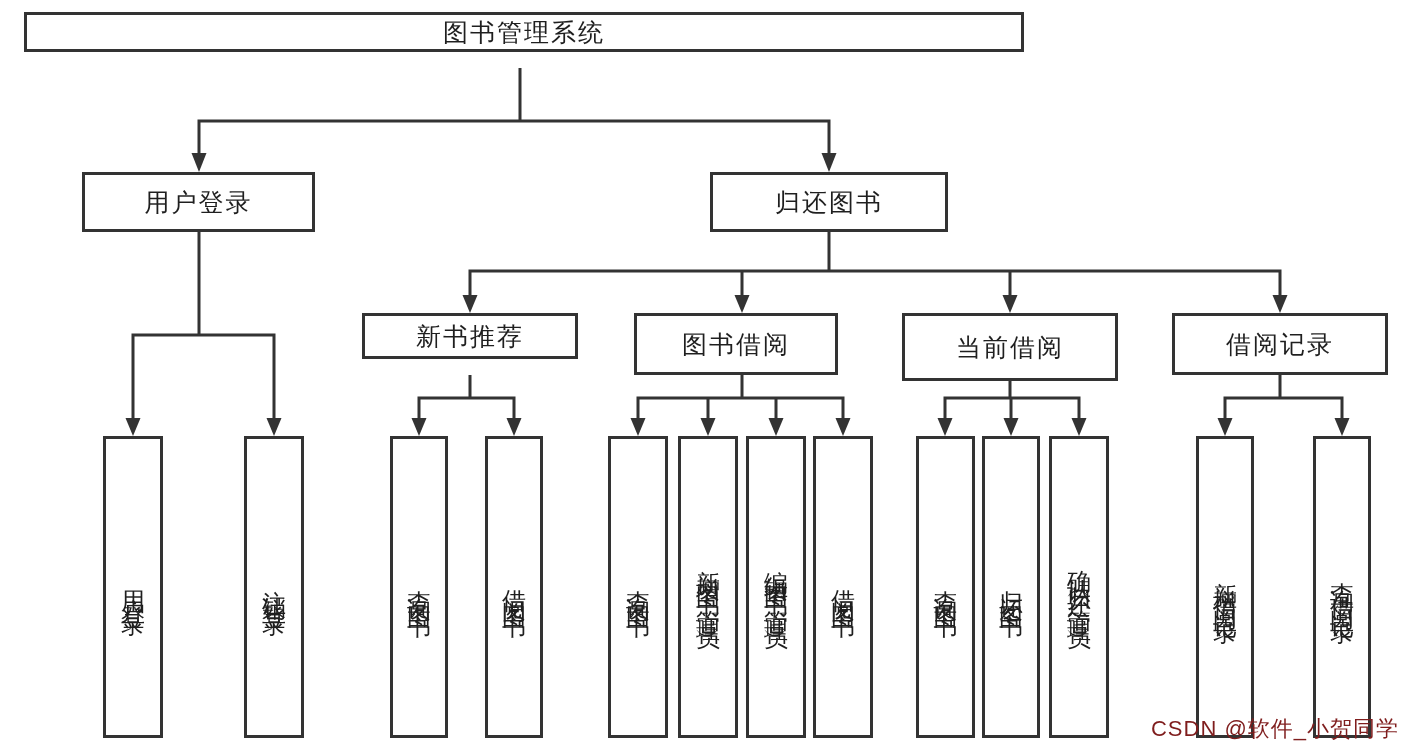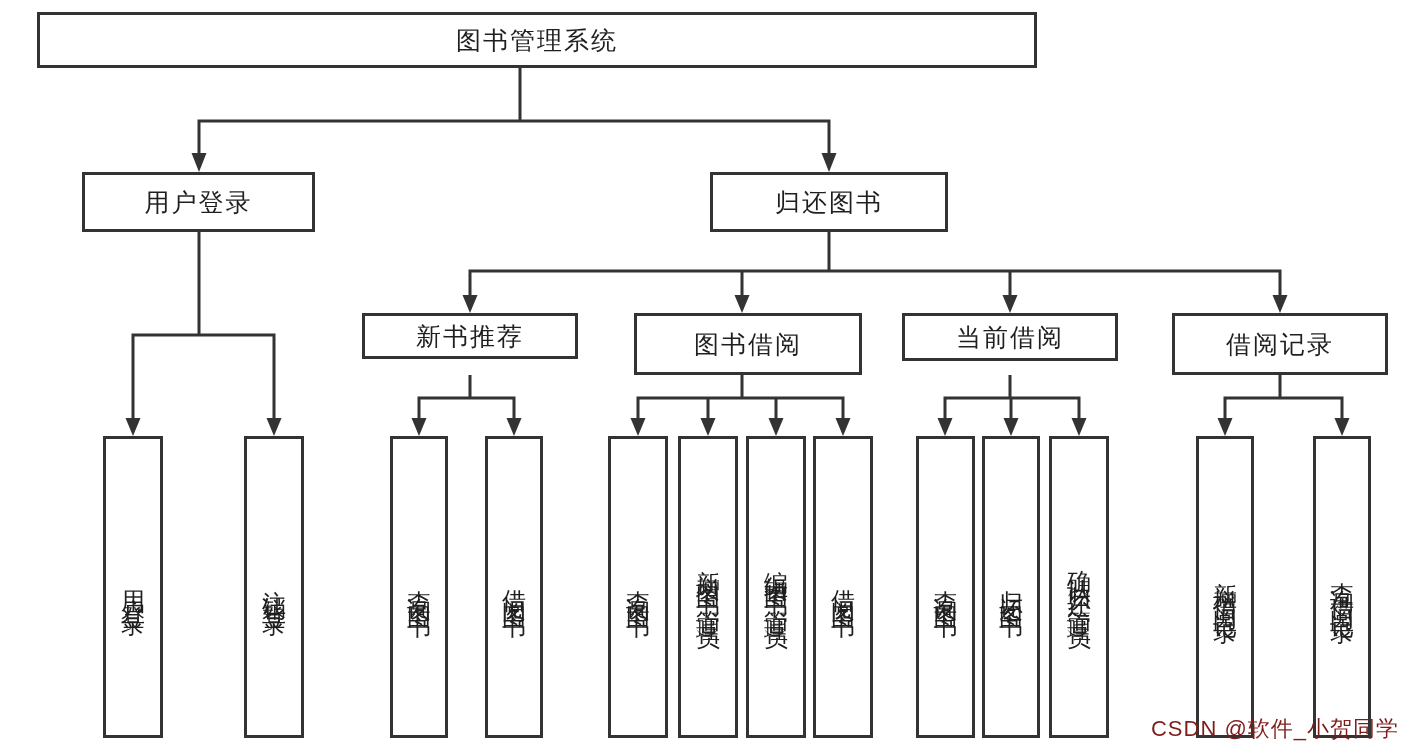--- a/index.html
+++ b/index.html
@@ -46,26 +46,26 @@
   .leaf { top: 436px; height: 302px; }
   .leaf .lbl {
     writing-mode: vertical-rl;
     text-orientation: mixed;
     font-size: 24px;
     letter-spacing: 8px;
     line-height: 1;
     white-space: nowrap;
   }
   
-  .n-root          { left: 37px;   top: 12px;  width: 1000px; height: 56px; }
+  .n-root          { left: 24px;   top: 12px;  width: 1000px; height: 40px; }
   .n-user-login    { left: 82px;   top: 172px; width: 233px;  height: 60px; }
   .n-book-mgmt     { left: 710px;  top: 172px; width: 238px;  height: 60px; }
   .n-new-book-rec  { left: 362px;  top: 313px; width: 216px;  height: 46px; }
-  .n-book-borrow   { left: 634px;  top: 313px; width: 228px;  height: 62px; }
-  .n-current-borrow{ left: 902px;  top: 313px; width: 216px;  height: 48px; }
+  .n-book-borrow   { left: 634px;  top: 313px; width: 204px;  height: 62px; }
+  .n-current-borrow{ left: 902px;  top: 313px; width: 216px;  height: 68px; }
   .n-borrow-record { left: 1172px; top: 313px; width: 216px;  height: 62px; }
   .n-a1 { left: 103px;  width: 60px; }
   .n-a2 { left: 244px;  width: 60px; }
   .n-b1 { left: 390px;  width: 58px; }
   .n-b2 { left: 485px;  width: 58px; }
   .n-c1 { left: 608px;  width: 60px; }
   .n-c2 { left: 678px;  width: 60px; }
   .n-c3 { left: 746px;  width: 60px; }
   .n-c4 { left: 813px;  width: 60px; }
   .n-d1 { left: 916px;  width: 59px; }

